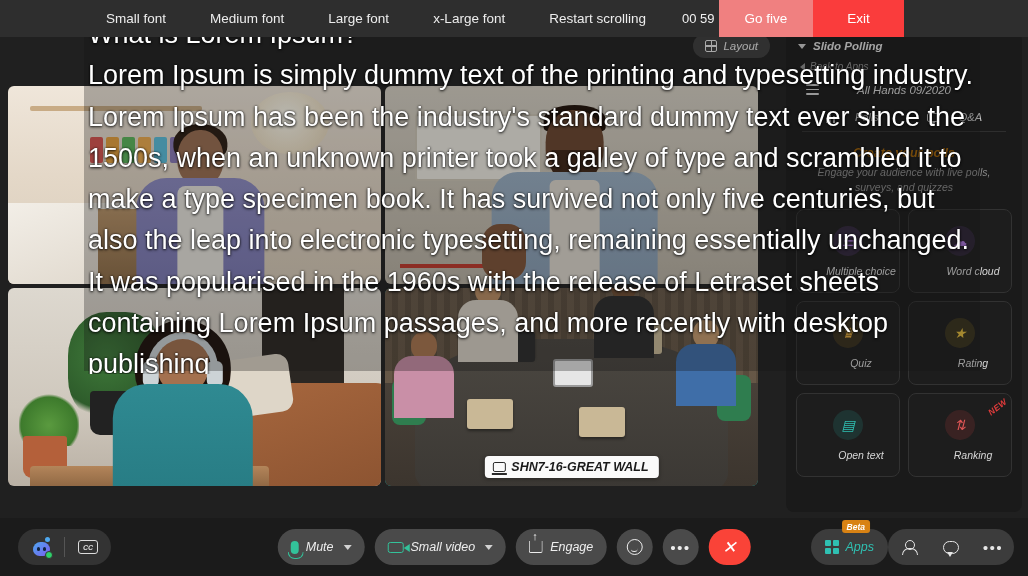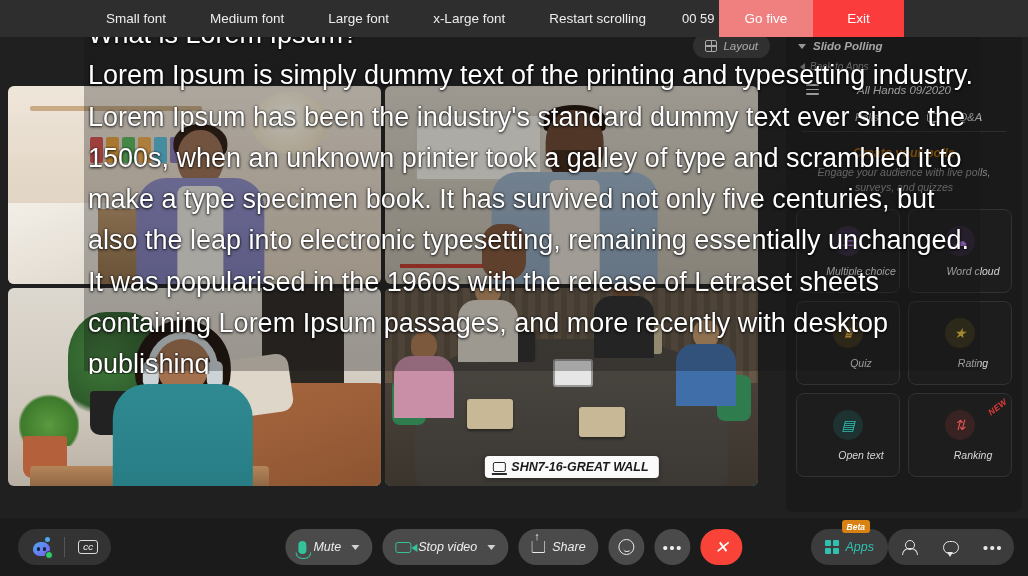--- a/index.html
+++ b/index.html
@@ -875,26 +875,26 @@
       </div>
 
       <div class="tb-center">
         <div class="tb-btn">
           <span class="mic-ico"></span>
           <span>Mute</span>
           <span class="caret"></span>
         </div>
         <div class="tb-btn">
           <span class="cam-ico"></span>
-          <span>Stop video</span>
+          <span>Small video</span>
           <span class="caret"></span>
         </div>
         <div class="tb-btn">
           <span class="share-ico"></span>
-          <span>Share</span>
+          <span>Engage</span>
         </div>
         <div class="tb-btn icon-only">
           <span class="smiley"></span>
         </div>
         <div class="tb-btn icon-only">
           <span class="dots">•••</span>
         </div>
         <div class="tb-btn end">
           <span>✕</span>
         </div>

